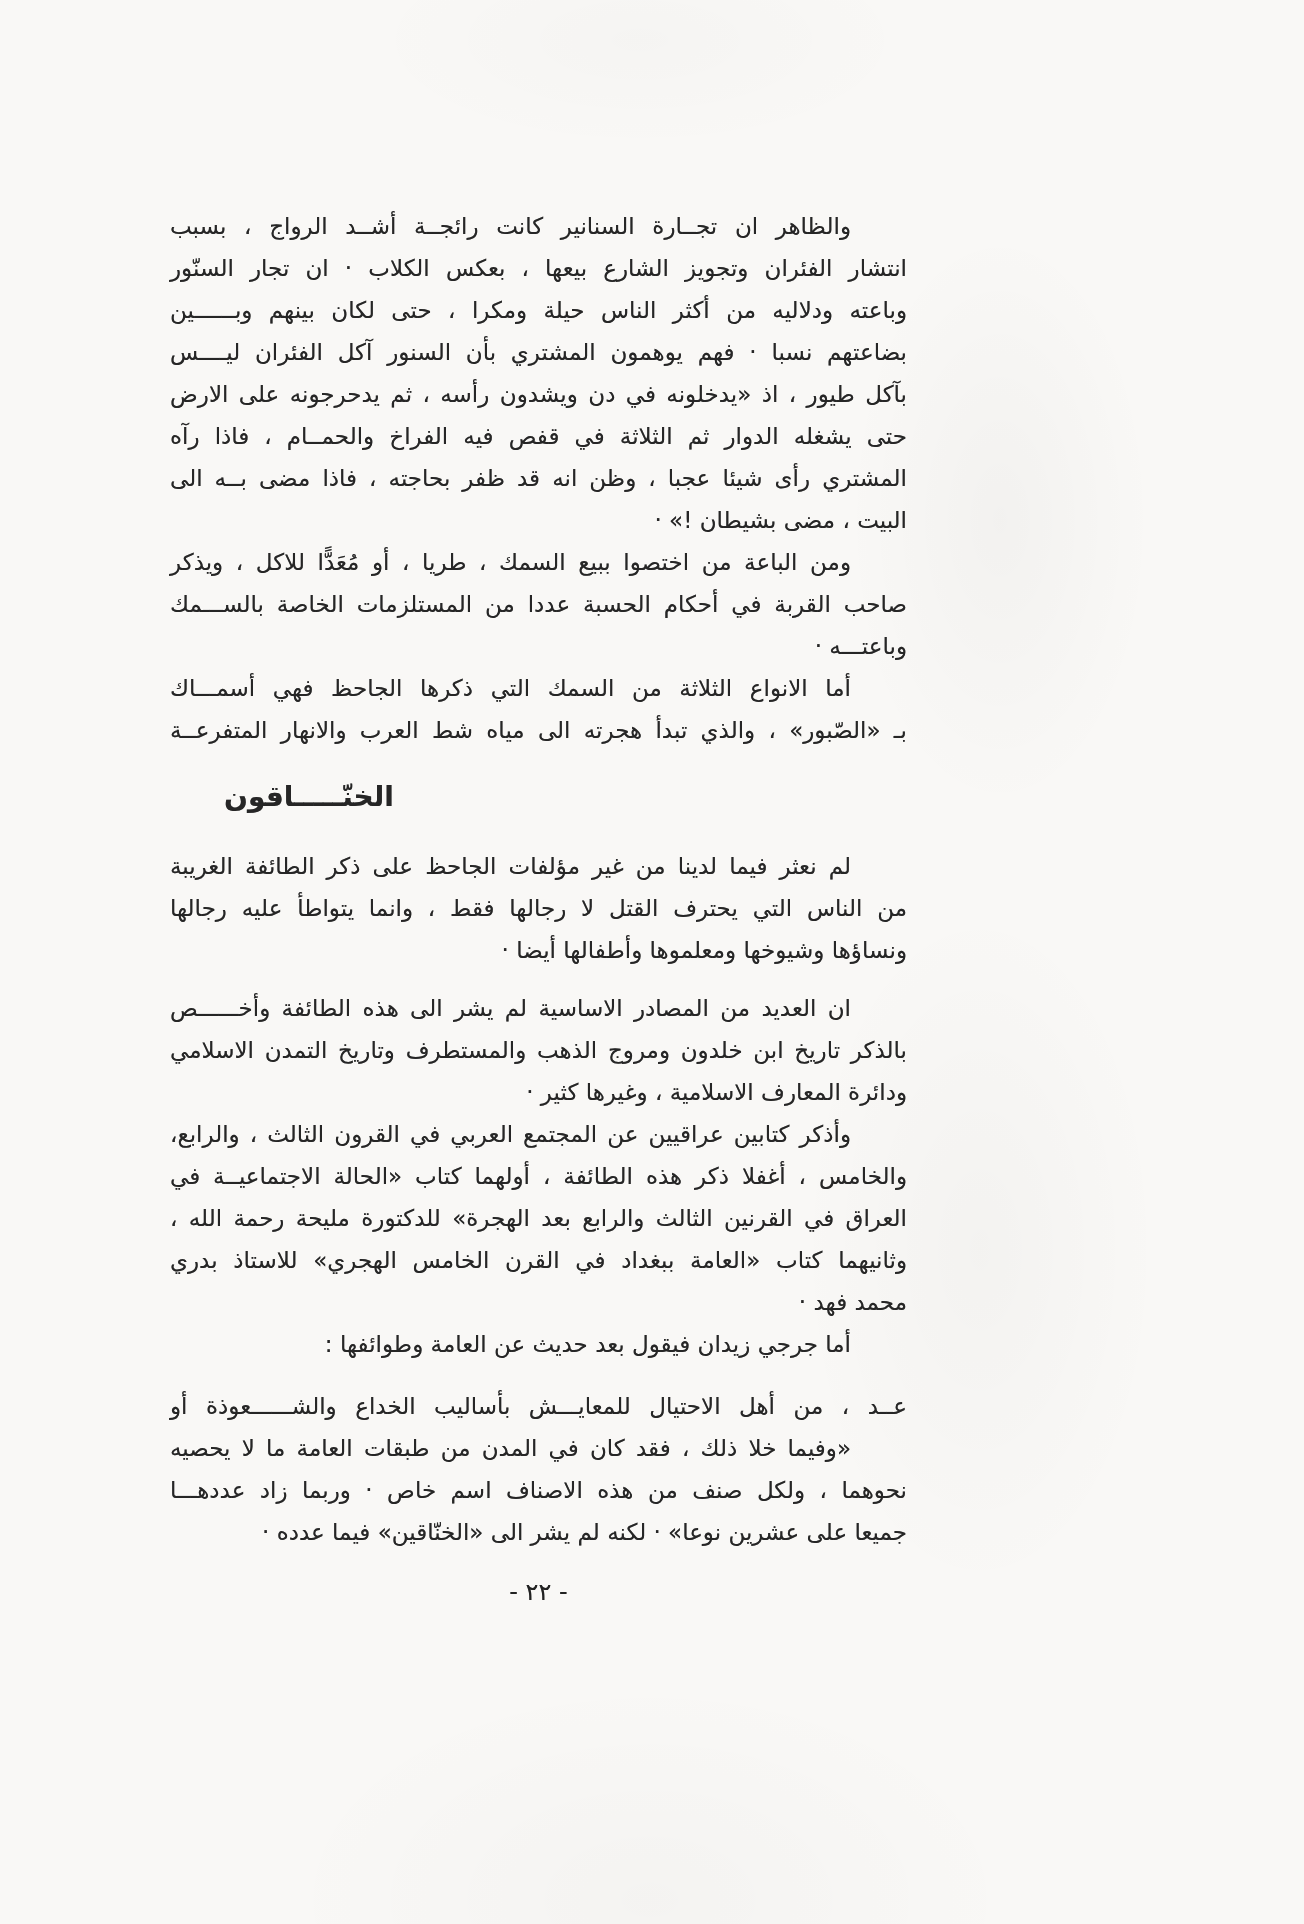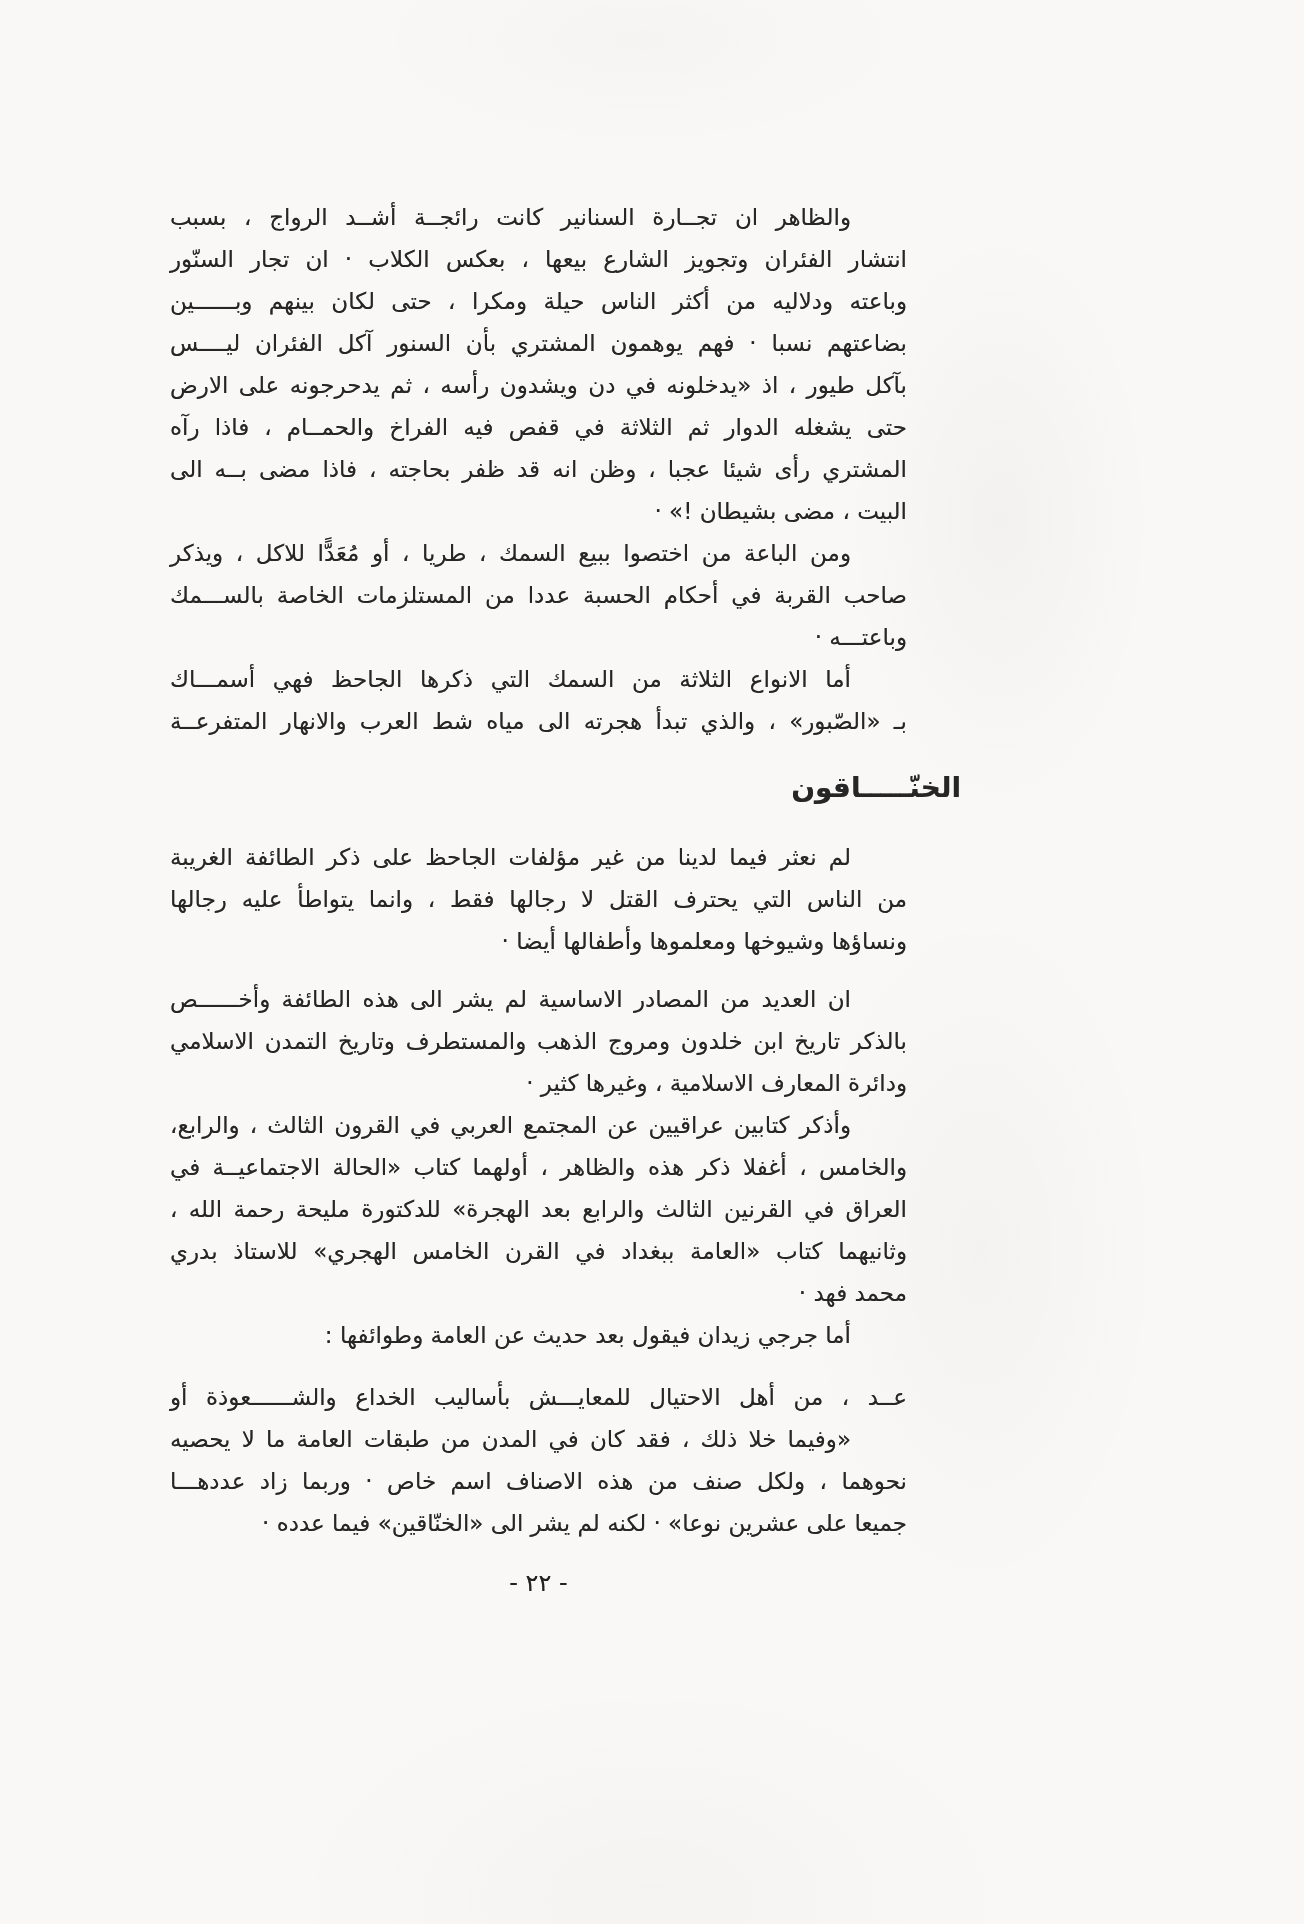--- a/index.html
+++ b/index.html
@@ -18,21 +18,21 @@
     overflow: hidden;
     background:
       radial-gradient(220px 420px at 1000px 520px, rgba(0,0,0,0.028), transparent 70%),
       radial-gradient(260px 500px at 980px 1250px, rgba(0,0,0,0.022), transparent 70%),
       radial-gradient(400px 160px at 640px 40px, rgba(0,0,0,0.015), transparent 70%),
       radial-gradient(500px 300px at 650px 1900px, rgba(0,0,0,0.02), transparent 75%),
       #f9f8f6;
   }
   .text-block {
     position: absolute;
-    top: 196px;
+    top: 205px;
     left: 170px;
     width: 737px;
     color: #262626;
     font-size: 23px;
     line-height: 42px;
     text-shadow: 0 0 0.6px rgba(20,20,20,0.45);
   }
   .para { margin: 0; }
   .para.gap-sm { margin-top: 16px; }
   .para.gap-md { margin-top: 20px; }
@@ -43,21 +43,21 @@
   }
   .line.first { text-indent: 56px; }
   .line.last  { text-align: right; text-align-last: right; }
   .heading {
     margin: 26px 0 28px 0;
     padding-left: 0;
     padding-right: 0;
     font-size: 28px;
     font-weight: bold;
     line-height: 40px;
-    text-align: right;
+    text-align: left;
     
     padding-left: 0; 
   }
   .heading-inner {
     display: inline-block;
     transform: translateX(54px); 
   }
   .page-number {
     margin-top: 18px;
     text-align: center;
@@ -98,21 +98,21 @@
         <div class="line">من الناس التي يحترف القتل لا رجالها فقط ، وانما يتواطأ عليه رجالها</div>
         <div class="line last">ونساؤها وشيوخها ومعلموها وأطفالها أيضا ·</div>
       </div>
       <div class="para gap-sm">
         <div class="line first">ان العديد من المصادر الاساسية لم يشر الى هذه الطائفة وأخــــــص</div>
         <div class="line">بالذكر تاريخ ابن خلدون ومروج الذهب والمستطرف وتاريخ التمدن الاسلامي</div>
         <div class="line last">ودائرة المعارف الاسلامية ، وغيرها كثير ·</div>
       </div>
       <div class="para">
         <div class="line first">وأذكر كتابين عراقيين عن المجتمع العربي في القرون الثالث ، والرابع،</div>
-        <div class="line">والخامس ، أغفلا ذكر هذه والظاهر ، أولهما كتاب «الحالة الاجتماعيــة في</div>
+        <div class="line">والخامس ، أغفلا ذكر هذه الطائفة ، أولهما كتاب «الحالة الاجتماعيــة في</div>
         <div class="line">العراق في القرنين الثالث والرابع بعد الهجرة» للدكتورة مليحة رحمة الله ،</div>
         <div class="line">وثانيهما كتاب «العامة ببغداد في القرن الخامس الهجري» للاستاذ بدري</div>
         <div class="line last">محمد فهد ·</div>
       </div>
       <div class="para">
         <div class="line first last">أما جرجي زيدان فيقول بعد حديث عن العامة وطوائفها :</div>
       </div>
       <div class="para gap-md">
         <div class="line">عــد ، من أهل الاحتيال للمعايـــش بأساليب الخداع والشــــــعوذة أو</div>
         <div class="line first">«وفيما خلا ذلك ، فقد كان في المدن من طبقات العامة ما لا يحصيه</div>

